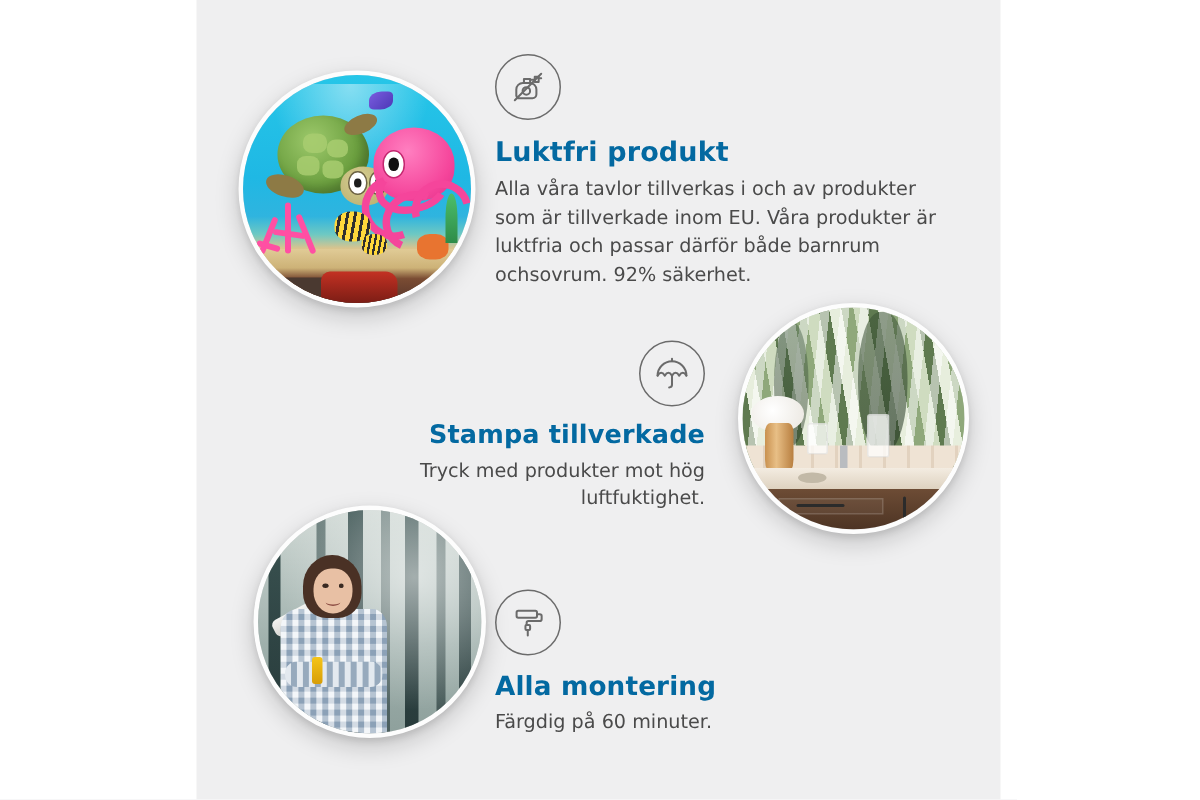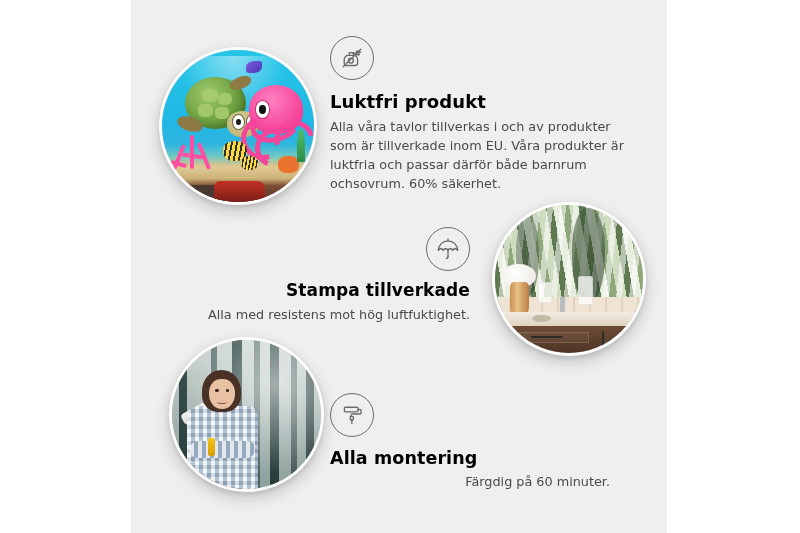--- a/index.html
+++ b/index.html
@@ -135,21 +135,21 @@
     width:44px;height:44px;border-radius:50%;
     border:1.6px solid #6b6b6b;
     display:flex;align-items:center;justify-content:center;
     box-sizing:border-box;
   }
   .feat-icon svg{display:block;}
 
   
   .block{position:absolute;}
   .f-title{
-    font-size:17.5px;font-weight:700;color:#000000;letter-spacing:.1px;
+    font-size:17.5px;font-weight:700;color:#0369a1;letter-spacing:.1px;
     margin:0 0 5px 0;line-height:1.15;
   }
   .f-desc{
     font-size:12.8px;color:#4a4a4a;line-height:1.48;margin:0;
   }
 
   
   #block-odor{left:330px;top:36px;width:305px;}
   #block-odor .feat-icon{margin:0 0 12px 0;}
   #block-odor .f-title{font-size:18px;}
@@ -157,21 +157,21 @@
   
   #block-water{left:205px;top:227px;width:265px;text-align:right;}
   #block-water .icon-wrap{display:flex;justify-content:flex-end;margin-bottom:10px;}
   #block-water .f-title{font-size:17px;text-align:right;}
   #block-water .f-desc{font-size:12.8px;text-align:right;}
 
   
   #block-mount{left:330px;top:393px;width:280px;}
   #block-mount .feat-icon{margin:0 0 11px 0;}
   #block-mount .f-title{font-size:17.5px;}
-  #block-mount .f-desc{font-size:12.8px;text-align:right;}
+  #block-mount .f-desc{font-size:12.8px;}
 </style>
 </head>
 <body>
 
 <div class="stage">
 
   <div class="panel"></div>
 
   <div class="photo" id="photo-sea">
     <div class="inner">
@@ -229,21 +229,21 @@
         <path d="M6.5 20.5h9.5a2.6 2.6 0 0 0 2.6-2.6v-3.2a4.4 4.4 0 0 0-4.4-4.4H9.6a4.4 4.4 0 0 0-4.4 4.4v3.2a2.6 2.6 0 0 0 1.3 2.6z"></path>
         <path d="M10.3 10.3V7.6h4.1v2.7"></path>
         <path d="M14.4 8.2h3.1"></path>
         <path d="M17.5 6.1h2.6v3.6h-2.6z"></path>
         <path d="M20.1 7.1h1.7"></path>
         <circle cx="11.9" cy="15.6" r="2.5"></circle>
         <line x1="4.2" y1="21.8" x2="21.8" y2="4.2"></line>
       </svg>
     </div>
     <div class="f-title">Luktfri produkt</div>
-    <div class="f-desc">Alla våra tavlor tillverkas i och av produkter som är tillverkade inom EU. Våra produkter är luktfria och passar därför både barnrum ochsovrum. 60% säkerhet.</div>
+    <div class="f-desc">Alla våra tavlor tillverkas i och av produkter som är tillverkade inom EU. Våra produkter är luktfria och passar därför både barnrum ochsovrum. 92% säkerhet.</div>
   </div>
 
   <div class="photo" id="photo-bath">
     <div class="inner">
       <div class="bath-wall"></div>
       <div class="bath-leafdark"></div>
       <div class="bath-leafdark2"></div>
       <div class="bath-backsplash"></div>
       <div class="bath-bottle" style="left:29%;top:52%;width:8%;height:13%;border-radius:2px;"></div>
       <div class="bath-bottle" style="left:56%;top:48%;width:9%;height:18%;border-radius:2px;"></div>
@@ -265,21 +265,21 @@
         <svg width="26" height="26" viewBox="0 0 26 26" fill="none" stroke="#6b6b6b" stroke-width="1.35" stroke-linecap="round" stroke-linejoin="round">
           <path d="M3.4 14.4a9.6 9.6 0 0 1 19.2 0"></path>
           <path d="M3.4 14.4c1.6-2.6 3.2-2.6 4.8 0 1.6-2.6 3.2-2.6 4.8 0 1.6-2.6 3.2-2.6 4.8 0 1.6-2.6 3.2-2.6 4.8 0"></path>
           <line x1="13" y1="14.4" x2="13" y2="20.4"></line>
           <path d="M13 20.4a1.9 1.9 0 0 1-1.9 1.9"></path>
           <line x1="13" y1="3.1" x2="13" y2="4.8"></line>
         </svg>
       </div>
     </div>
     <div class="f-title">Stampa tillverkade</div>
-    <div class="f-desc">Alla med resistens mot hög luftfuktighet.</div>
+    <div class="f-desc">Tryck med produkter mot hög luftfuktighet.</div>
   </div>
 
   <div class="photo" id="photo-forest">
     <div class="inner">
       <div class="for-bg"></div>
       <div class="for-trunk" style="left:5%;width:5%;opacity:.85;"></div>
       <div class="for-trunk" style="left:26%;width:4%;opacity:.6;"></div>
       <div class="for-trunk" style="left:40%;width:7%;opacity:.9;"></div>
       <div class="for-trunk" style="left:55%;width:4%;opacity:.55;"></div>
       <div class="for-trunk" style="left:66%;width:6%;opacity:.85;"></div>

